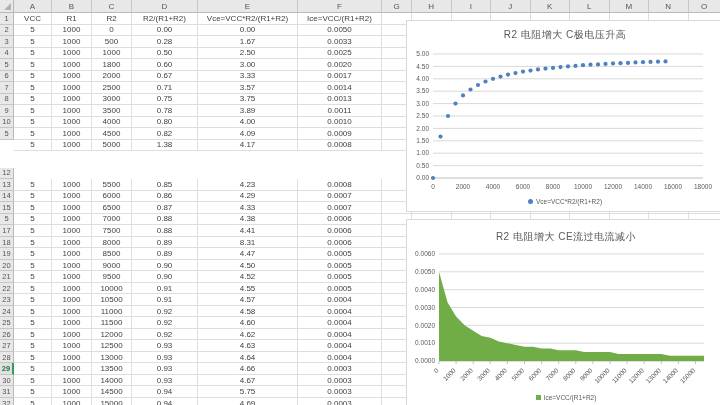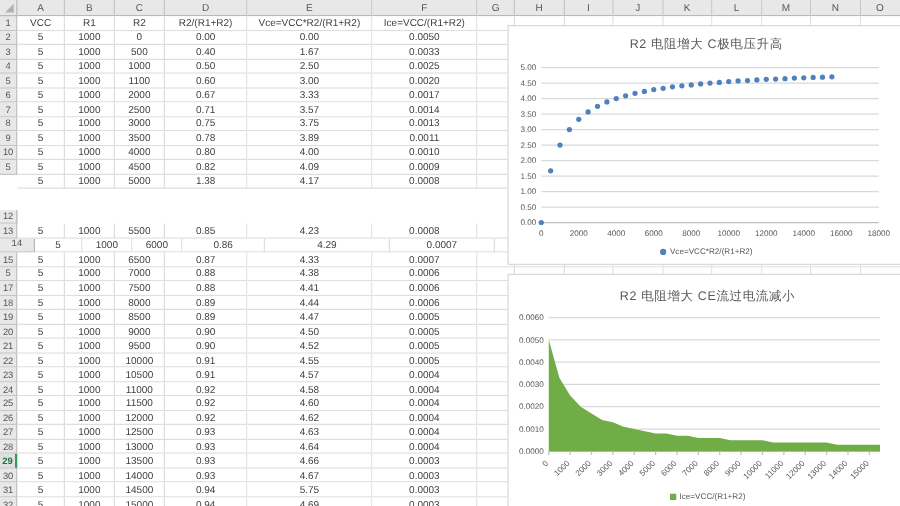--- a/index.html
+++ b/index.html
@@ -98,21 +98,21 @@
         <div class="cell" style="width: 39.5px; height: 11.53px;"></div>
         <div class="cell" style="width: 39.5px; height: 11.53px;"></div>
         <div class="cell" style="width: 39.5px; height: 11.53px;"></div>
         <div class="cell" style="width: 32px; height: 11.53px;"></div>
       </div>
       <div class="srow">
         <div class="cell rowhdr" style="width: 14px; height: 11.53px;">3</div>
         <div class="cell" style="width: 38px; height: 11.53px;">5</div>
         <div class="cell" style="width: 40px; height: 11.53px;">1000</div>
         <div class="cell" style="width: 40px; height: 11.53px;">500</div>
-        <div class="cell" style="width: 66px; height: 11.53px;">0.40</div>
+        <div class="cell" style="width: 66px; height: 11.53px;">0.28</div>
         <div class="cell" style="width: 100px; height: 11.53px;">1.67</div>
         <div class="cell" style="width: 84px; height: 11.53px;">0.0033</div>
         <div class="cell" style="width: 30px; height: 11.53px;"></div>
         <div class="cell" style="width: 39.5px; height: 11.53px;"></div>
         <div class="cell" style="width: 39.5px; height: 11.53px;"></div>
         <div class="cell" style="width: 39.5px; height: 11.53px;"></div>
         <div class="cell" style="width: 39.5px; height: 11.53px;"></div>
         <div class="cell" style="width: 39.5px; height: 11.53px;"></div>
         <div class="cell" style="width: 39.5px; height: 11.53px;"></div>
         <div class="cell" style="width: 39.5px; height: 11.53px;"></div>
@@ -133,21 +133,21 @@
         <div class="cell" style="width: 39.5px; height: 11.53px;"></div>
         <div class="cell" style="width: 39.5px; height: 11.53px;"></div>
         <div class="cell" style="width: 39.5px; height: 11.53px;"></div>
         <div class="cell" style="width: 39.5px; height: 11.53px;"></div>
         <div class="cell" style="width: 32px; height: 11.53px;"></div>
       </div>
       <div class="srow">
         <div class="cell rowhdr" style="width: 14px; height: 11.53px;">5</div>
         <div class="cell" style="width: 38px; height: 11.53px;">5</div>
         <div class="cell" style="width: 40px; height: 11.53px;">1000</div>
-        <div class="cell" style="width: 40px; height: 11.53px;">1100</div>
+        <div class="cell" style="width: 40px; height: 11.53px;">1800</div>
         <div class="cell" style="width: 66px; height: 11.53px;">0.60</div>
         <div class="cell" style="width: 100px; height: 11.53px;">3.00</div>
         <div class="cell" style="width: 84px; height: 11.53px;">0.0020</div>
         <div class="cell" style="width: 30px; height: 11.53px;"></div>
         <div class="cell" style="width: 39.5px; height: 11.53px;"></div>
         <div class="cell" style="width: 39.5px; height: 11.53px;"></div>
         <div class="cell" style="width: 39.5px; height: 11.53px;"></div>
         <div class="cell" style="width: 39.5px; height: 11.53px;"></div>
         <div class="cell" style="width: 39.5px; height: 11.53px;"></div>
         <div class="cell" style="width: 39.5px; height: 11.53px;"></div>
@@ -292,21 +292,21 @@
         <div class="cell" style="width: 39.5px; height: 11.53px;"></div>
         <div class="cell" style="width: 39.5px; height: 11.53px;"></div>
         <div class="cell" style="width: 39.5px; height: 11.53px;"></div>
         <div class="cell" style="width: 39.5px; height: 11.53px;"></div>
         <div class="cell" style="width: 39.5px; height: 11.53px;"></div>
         <div class="cell" style="width: 39.5px; height: 11.53px;"></div>
         <div class="cell" style="width: 39.5px; height: 11.53px;"></div>
         <div class="cell" style="width: 32px; height: 11.53px;"></div>
       </div>
       <div class="srow">
-        <div class="cell rowhdr" style="width: 28px; height: 11.53px; font-family: Liberation Mono, monospace;">14</div>
+        <div class="cell rowhdr" style="width: 14px; height: 11.53px; font-family: Liberation Mono, monospace;">14</div>
         <div class="cell" style="width: 38px; height: 11.53px;">5</div>
         <div class="cell" style="width: 40px; height: 11.53px;">1000</div>
         <div class="cell" style="width: 40px; height: 11.53px;">6000</div>
         <div class="cell" style="width: 66px; height: 11.53px;">0.86</div>
         <div class="cell" style="width: 100px; height: 11.53px;">4.29</div>
         <div class="cell" style="width: 84px; height: 11.53px;">0.0007</div>
         <div class="cell" style="width: 30px; height: 11.53px;"></div>
         <div class="cell" style="width: 39.5px; height: 11.53px;"></div>
         <div class="cell" style="width: 39.5px; height: 11.53px;"></div>
         <div class="cell" style="width: 39.5px; height: 11.53px;"></div>
@@ -369,21 +369,21 @@
         <div class="cell" style="width: 39.5px; height: 11.53px;"></div>
         <div class="cell" style="width: 39.5px; height: 11.53px;"></div>
         <div class="cell" style="width: 32px; height: 11.53px;"></div>
       </div>
       <div class="srow">
         <div class="cell rowhdr" style="width: 14px; height: 11.53px;">18</div>
         <div class="cell" style="width: 38px; height: 11.53px;">5</div>
         <div class="cell" style="width: 40px; height: 11.53px;">1000</div>
         <div class="cell" style="width: 40px; height: 11.53px;">8000</div>
         <div class="cell" style="width: 66px; height: 11.53px;">0.89</div>
-        <div class="cell" style="width: 100px; height: 11.53px;">4.44</div>
+        <div class="cell" style="width: 100px; height: 11.53px;">8.31</div>
         <div class="cell" style="width: 84px; height: 11.53px;">0.0006</div>
         <div class="cell" style="width: 30px; height: 11.53px;"></div>
         <div class="cell" style="width: 39.5px; height: 11.53px;"></div>
         <div class="cell" style="width: 39.5px; height: 11.53px;"></div>
         <div class="cell" style="width: 39.5px; height: 11.53px;"></div>
         <div class="cell" style="width: 39.5px; height: 11.53px;"></div>
         <div class="cell" style="width: 39.5px; height: 11.53px;"></div>
         <div class="cell" style="width: 39.5px; height: 11.53px;"></div>
         <div class="cell" style="width: 39.5px; height: 11.53px;"></div>
         <div class="cell" style="width: 32px; height: 11.53px;"></div>

